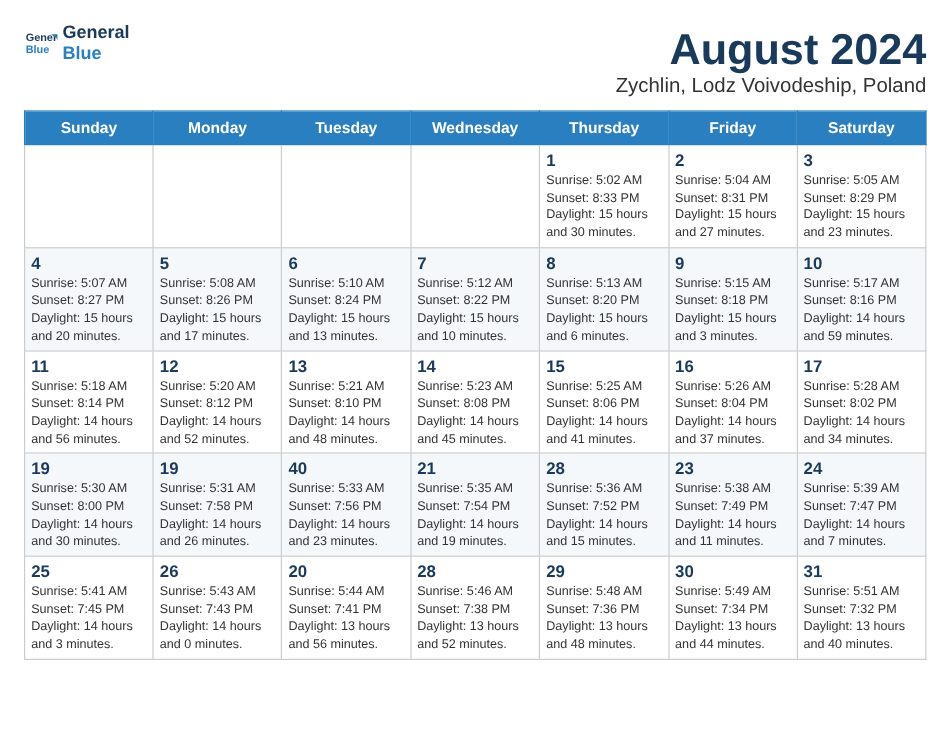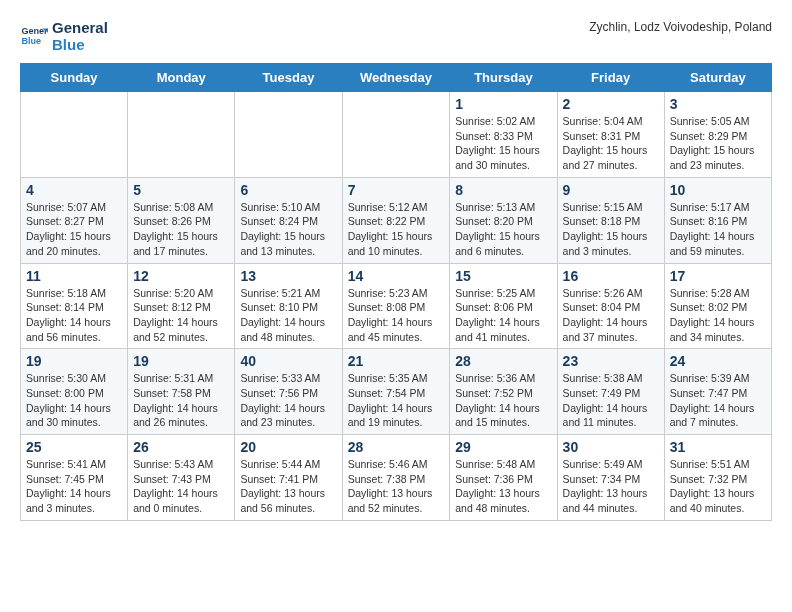--- a/index.html
+++ b/index.html
@@ -27,21 +27,21 @@
     }
     .title-block {
       text-align: right;
     }
     .month-title {
       font-size: 36px;
       color: #1a3a5c;
       font-weight: bold;
     }
     .location-title {
-      font-size: 12px;
+      font-size: 17px;
       color: #333;
     }
     .calendar {
       width: 100%;
       border-collapse: collapse;
       font-size: 11px;
     }
     .calendar th {
       background: #2a7fc1;
       color: #fff;
@@ -91,20 +91,21 @@
       <text x="2" y="30" font-size="13" font-weight="bold" fill="#2a7fc1" font-family="Arial">Blue</text>
       <polygon points="32,8 40,14 36,8" fill="#2a7fc1"></polygon>
       <polygon points="36,8 40,14 40,8" fill="#1a6fa0"></polygon>
     </svg>
     <div>
       <div style="font-size:15px;font-weight:bold;color:#1a3a5c;line-height:1.1;">General</div>
       <div style="font-size:15px;font-weight:bold;color:#2a7fc1;line-height:1.1;">Blue</div>
     </div>
   </div>
   <div class="title-block">
+    <div class="month-title">August 2024</div>
     <div class="location-title">Zychlin, Lodz Voivodeship, Poland</div>
   </div>
 </div>
 
 <table class="calendar">
   <thead>
     <tr>
     <th>Sunday</th>
         <th>Monday</th>
         <th>Tuesday</th>

